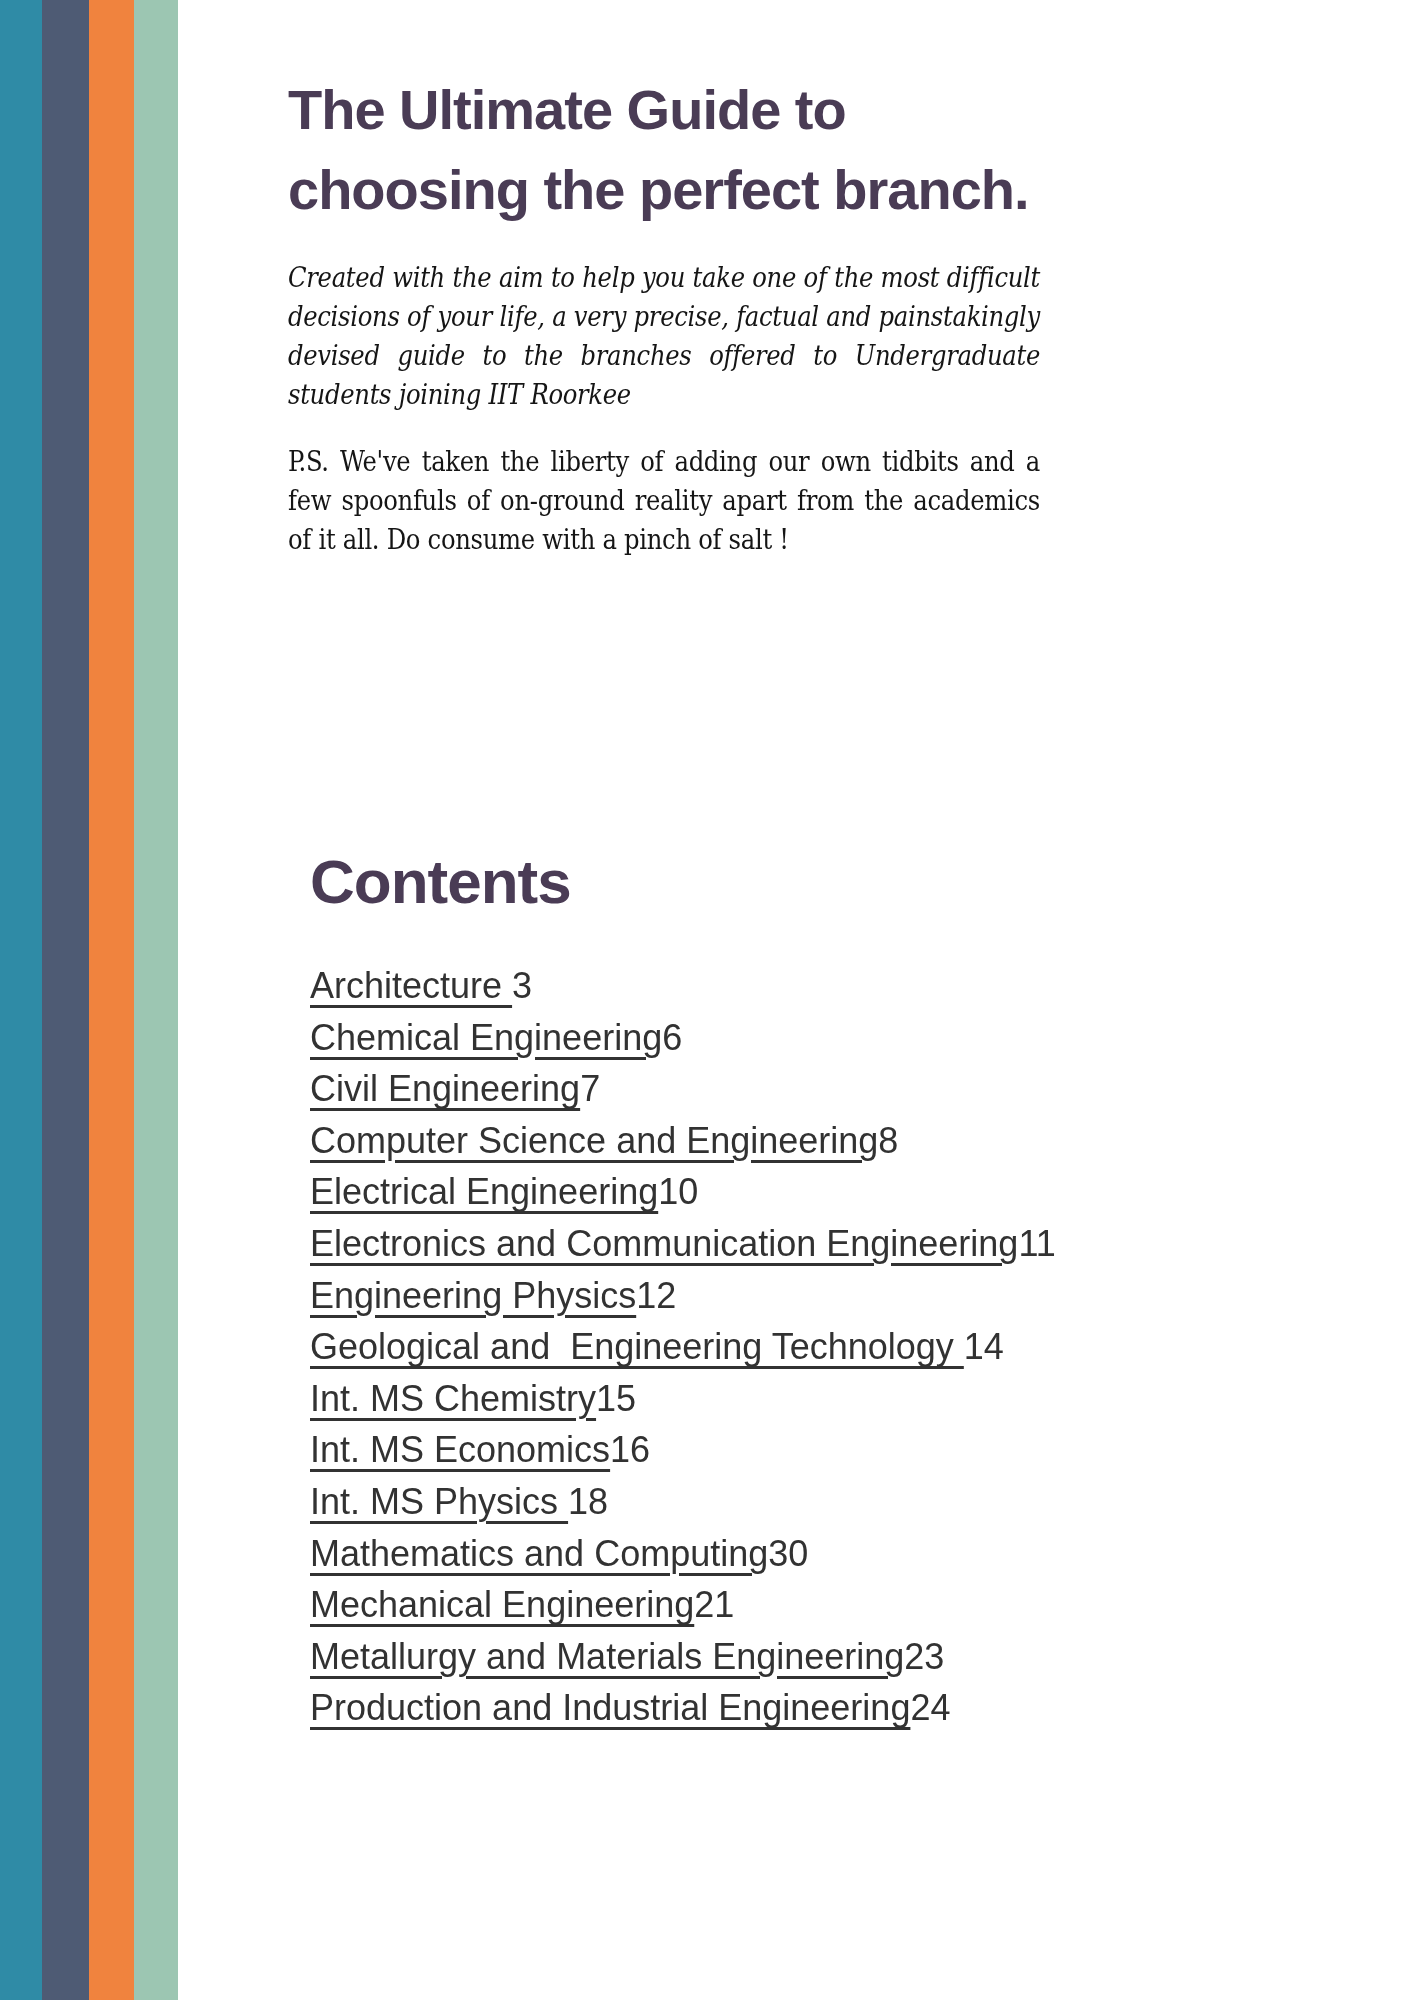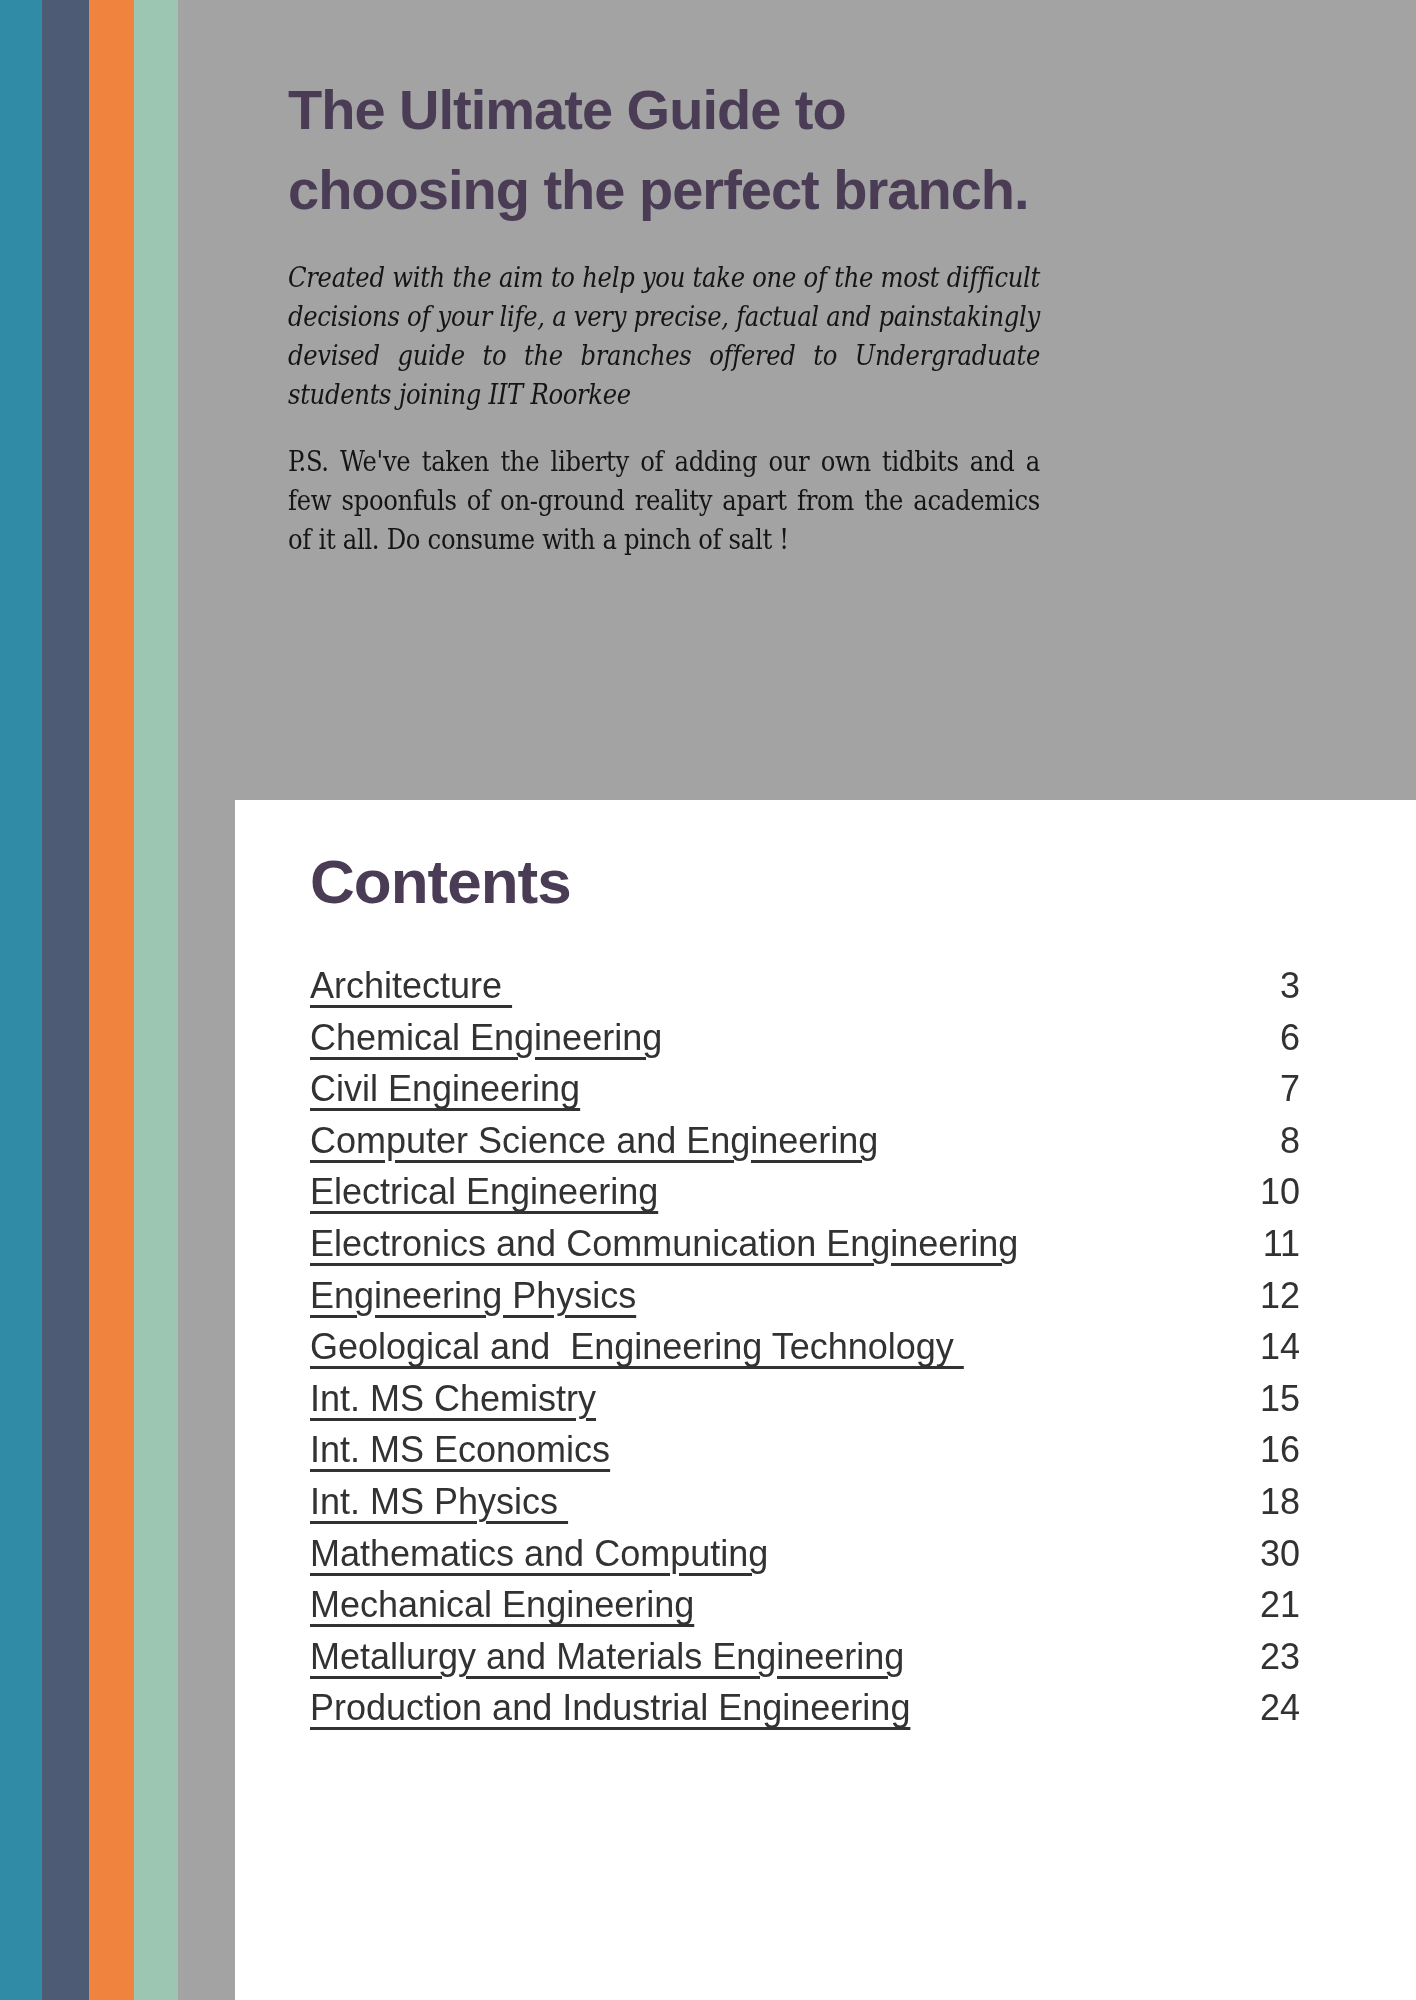--- a/index.html
+++ b/index.html
@@ -2,21 +2,21 @@
 <html><head>
 <meta charset="utf-8">
 <style>
   * { margin: 0; padding: 0; box-sizing: border-box; }
   html, body { background: #e8e8e8; }
   .page {
     position: relative;
     width: 1416px;
     height: 2000px;
     margin: 0 auto;
-    background: #a3a3a3;
+    background: #ffffff;
     overflow: hidden;
     font-family: "Liberation Sans", sans-serif;
   }
   
   .stripe { position: absolute; top: 0; bottom: 0; }
   .stripe.teal   { left: 0;    width: 42px; background: #2F8BA6; }
   .stripe.slate  { left: 42px; width: 47px; background: #4E5B74; }
   .stripe.orange { left: 89px; width: 45px; background: #F0833E; }
   .stripe.sage   { left: 134px; width: 44px; background: #9CC6B2; }
 
@@ -61,21 +61,20 @@
     line-height: 74px;
     letter-spacing: -1px;
     font-stretch: condensed;
   }
   .toc {
     margin-top: 46px;
     width: 990px;
   }
   .toc-row {
     display: flex;
-    justify-content: space-between;
     align-items: baseline;
     height: 51.6px;
   }
   .toc-link {
     font-family: "Liberation Sans", "DejaVu Sans", sans-serif;
     font-weight: 300;
     font-stretch: condensed;
     font-size: 36px;
     color: #323232;
     text-decoration: underline;

